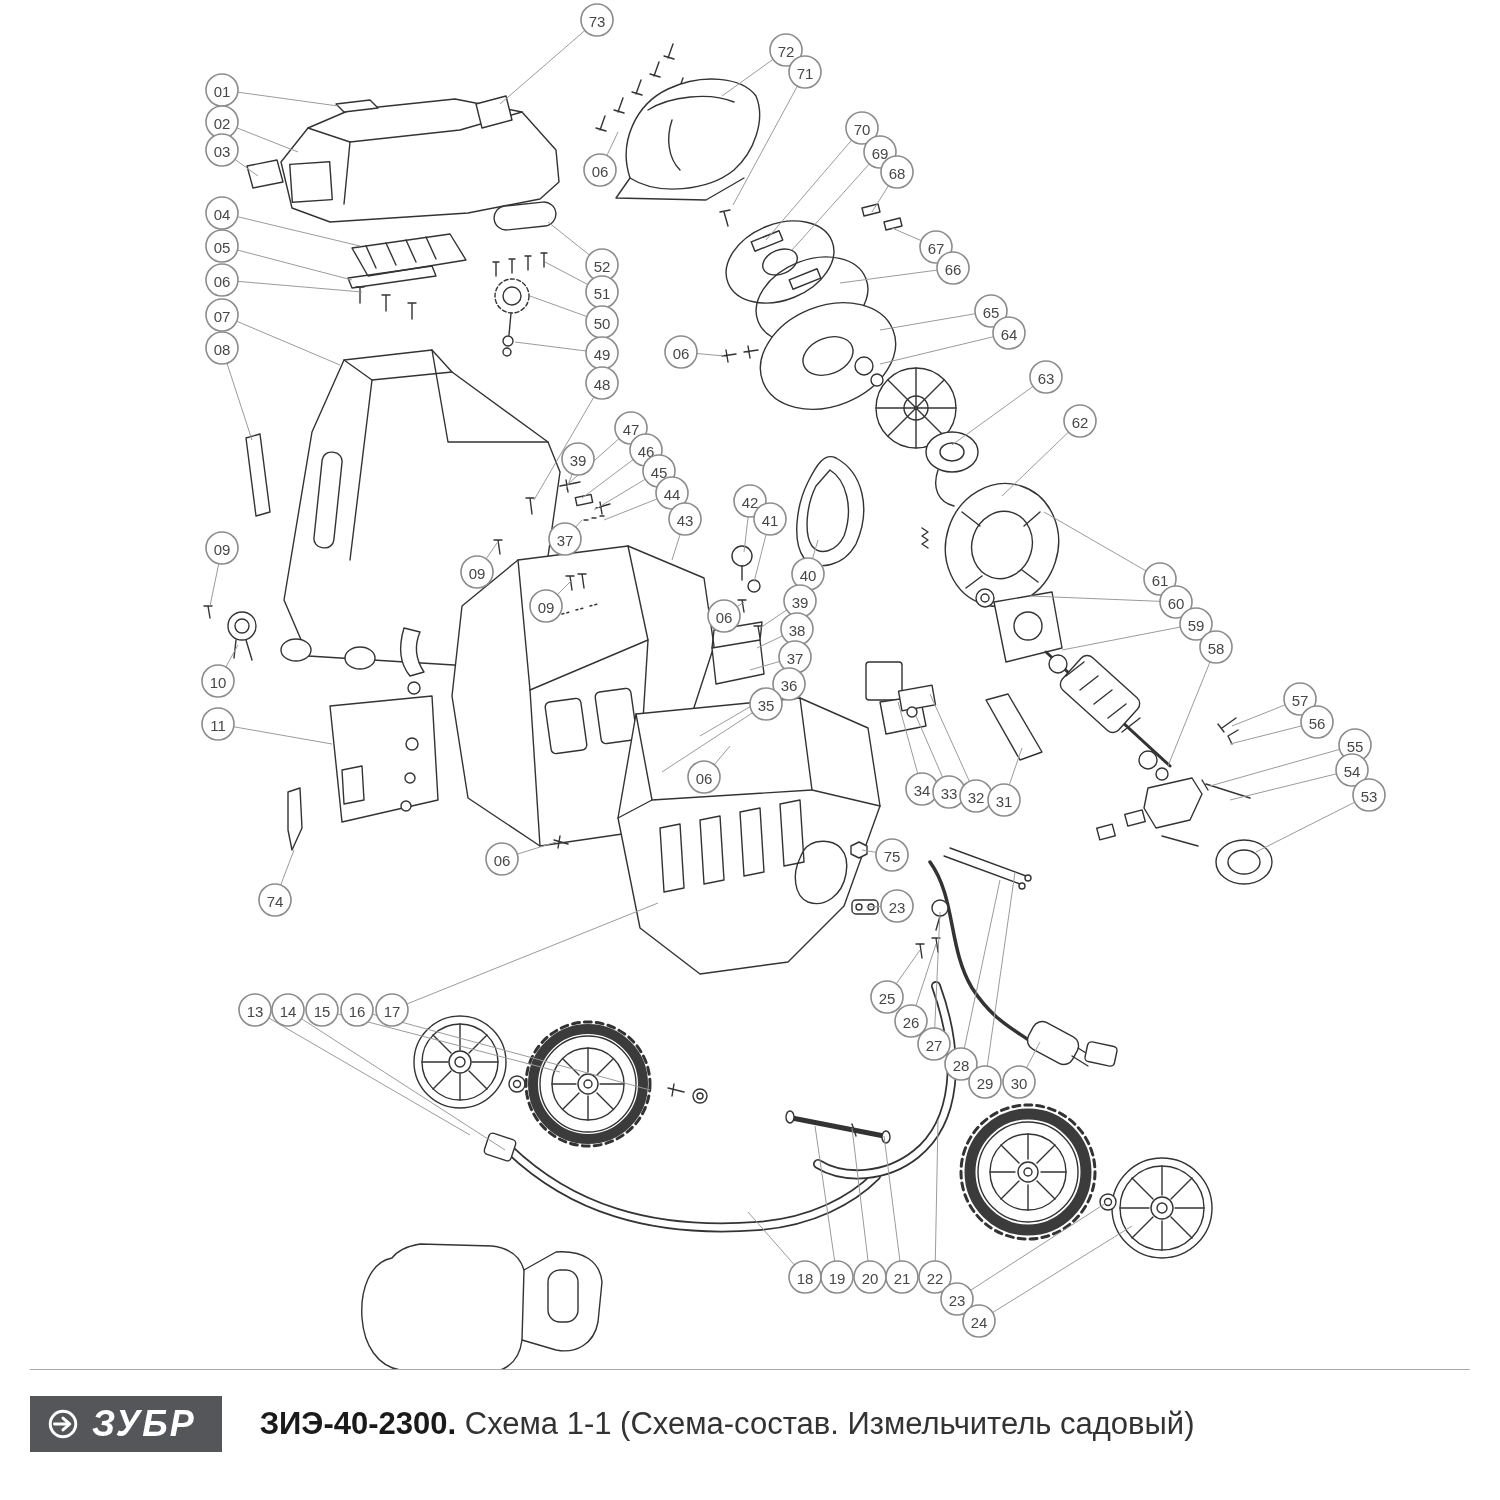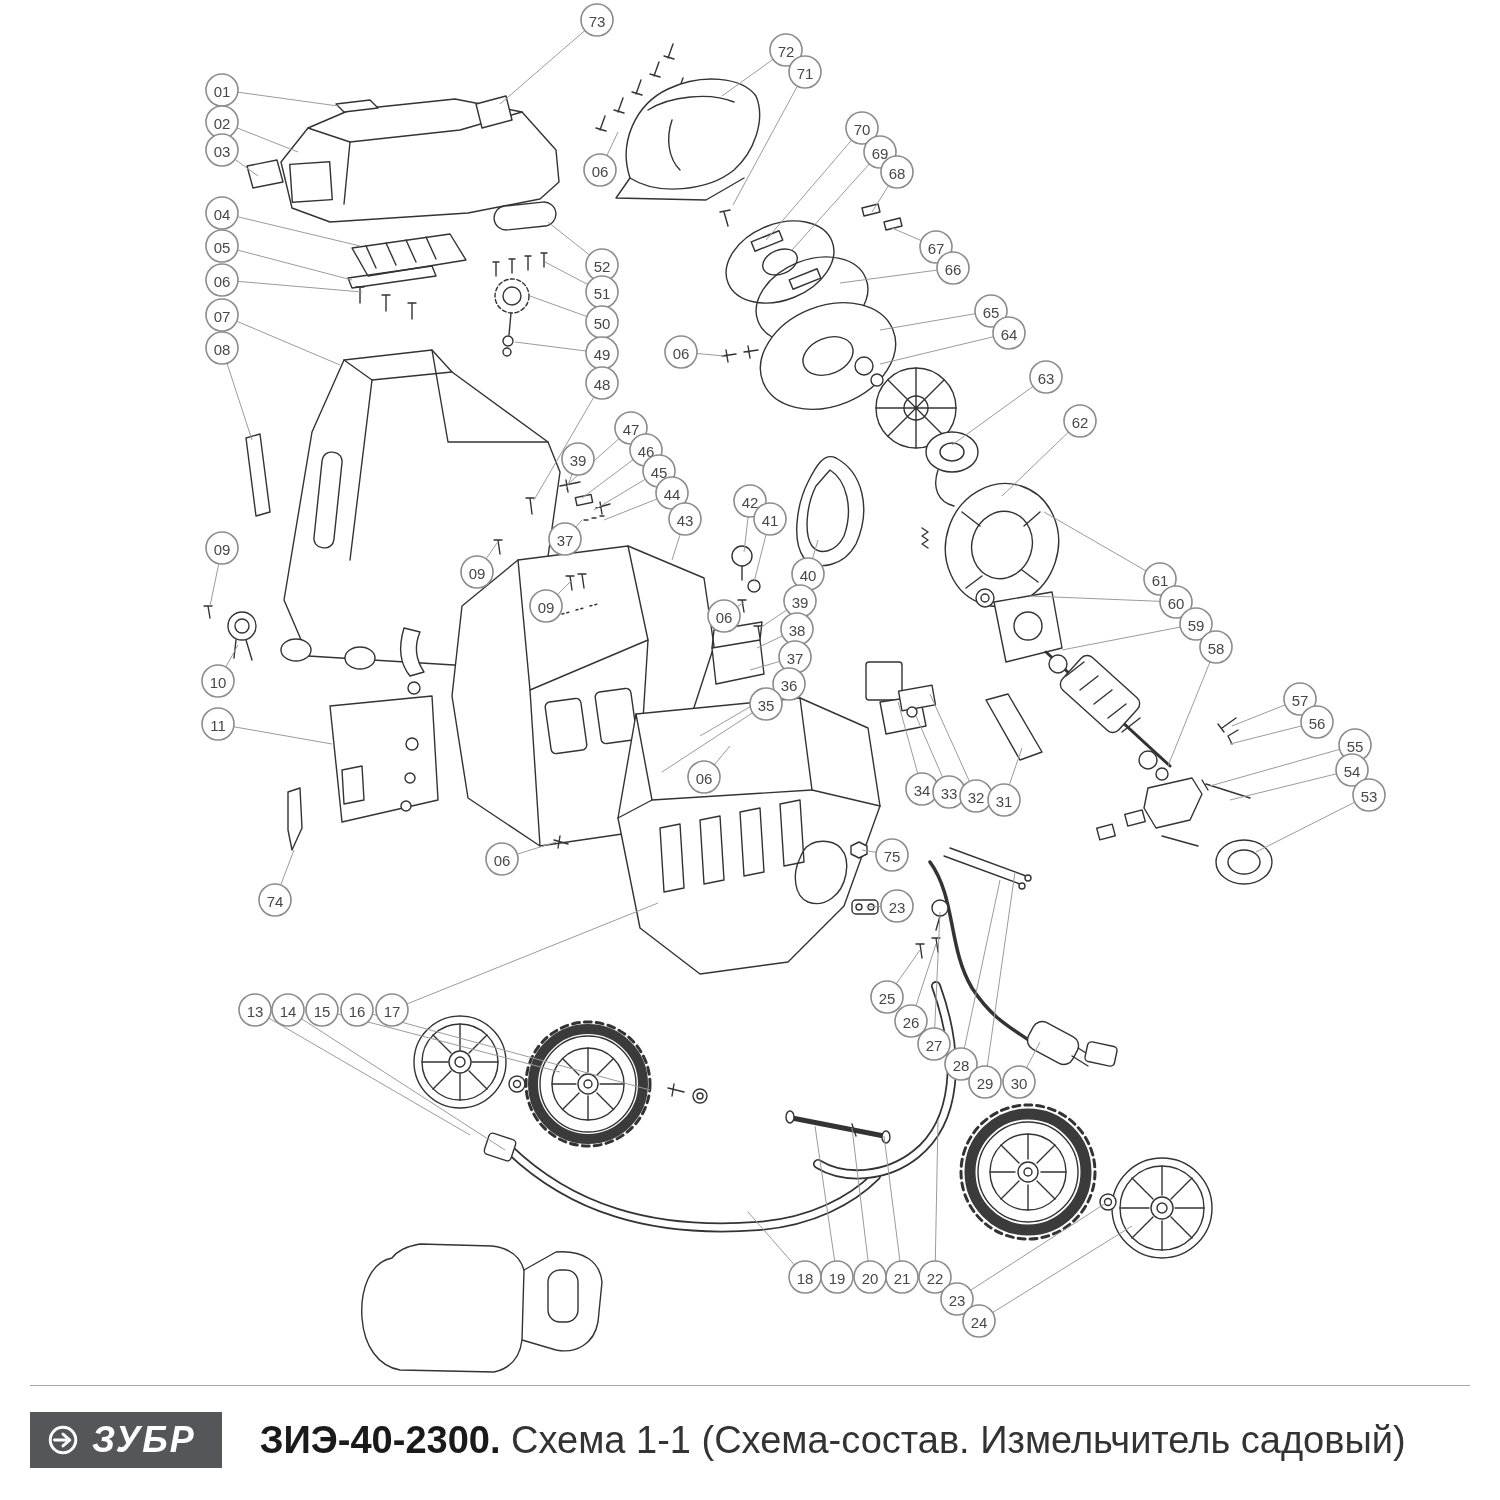--- a/index.html
+++ b/index.html
@@ -20,30 +20,30 @@
 
   
   .leader { stroke:#9b9b9b; stroke-width:1; }
   .balloon { fill:#fff; stroke:#8c8c8c; stroke-width:1.6; }
   .balloon-num {
     fill:#474747; font-size:15px; font-family:"Liberation Sans", sans-serif;
     text-anchor:middle; dominant-baseline:central;
   }
 
   
-  .footer { position:absolute; left:0; right:0; bottom:0; height:115px; padding:0 30px; background:#fff; }
+  .footer { position:absolute; left:0; right:0; bottom:0; height:131px; padding:0 30px; background:#fff; }
   .footer-rule { border-top:1px solid #a8a8a8; height:0; }
   .footer-row { display:flex; align-items:center; gap:38px; margin-top:26px; }
   .logo {
     display:flex; align-items:center; gap:12px;
     background:#55565a; color:#fff; height:56px; padding:6px 26px 6px 16px;
   }
   .logo-icon { width:34px; height:34px; }
   .logo-text { font-weight:bold; font-style:italic; font-size:36px; letter-spacing:2px; line-height:1; }
-  .title { font-size:38px; color:#222; white-space:nowrap; }
+  .title { font-size:31px; color:#222; white-space:nowrap; }
   .title .model { font-weight:bold; color:#1a1a1a; }
   .title .scheme { font-weight:normal; color:#333; }
 </style>
 </head>
 <body>
 
 <div class="page">
 
 <svg class="diagram" viewBox="0 0 1500 1385" xmlns="http://www.w3.org/2000/svg">
 

